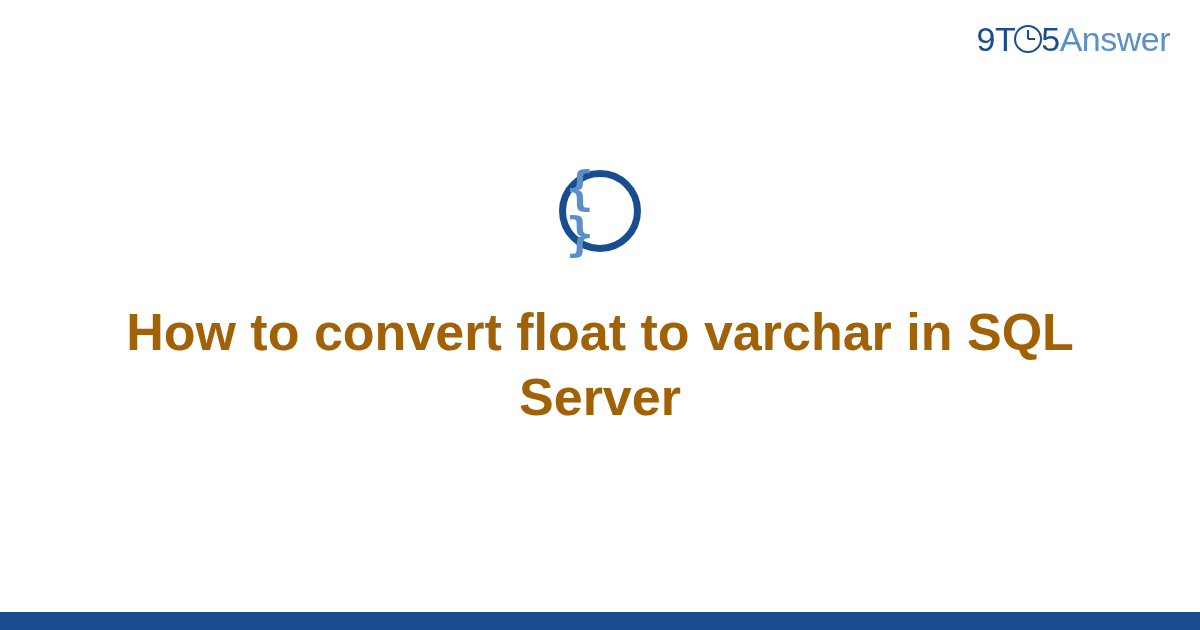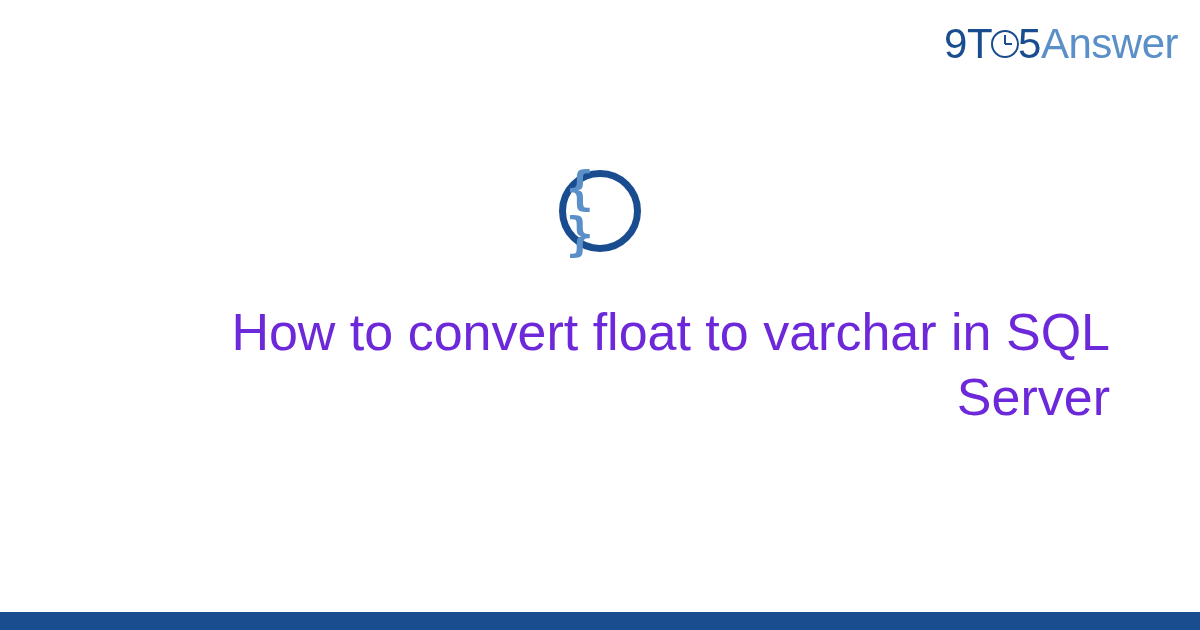--- a/index.html
+++ b/index.html
@@ -11,22 +11,22 @@
       width: 1200px;
       height: 630px;
       background: #ffffff;
       font-family: -apple-system, BlinkMacSystemFont, "Segoe UI", Helvetica, Arial, sans-serif;
       position: relative;
       overflow: hidden;
     }
     .site-logo {
       position: absolute;
       top: 20px;
-      right: 22px;
-      font-size: 42px;
+      right: 30px;
+      font-size: 34px;
       font-weight: 400;
       letter-spacing: -0.5px;
       margin-left: 23px;
     }
     .logo-9t {
       color: #1a4d8f;
       font-weight: 500;
     }
     .logo-clock {
       display: inline-flex;
@@ -91,23 +91,23 @@
     .code-braces {
       font-size: 46px;
       font-weight: 700;
       color: #5a8fc7;
       letter-spacing: 4px;
       line-height: 1;
       font-family: Consolas, Monaco, monospace;
     }
     .question-title {
       font-size: 52px;
-      font-weight: 400;
-      color: #6d28d9;
-      text-align: right;
+      font-weight: 700;
+      color: #a16207;
+      text-align: center;
       line-height: 1.25;
       max-width: 1020px;
     }
     .footer-bar {
       position: absolute;
       bottom: 0;
       left: 0;
       width: 100%;
       height: 18px;
       background: #1a4d8f;

